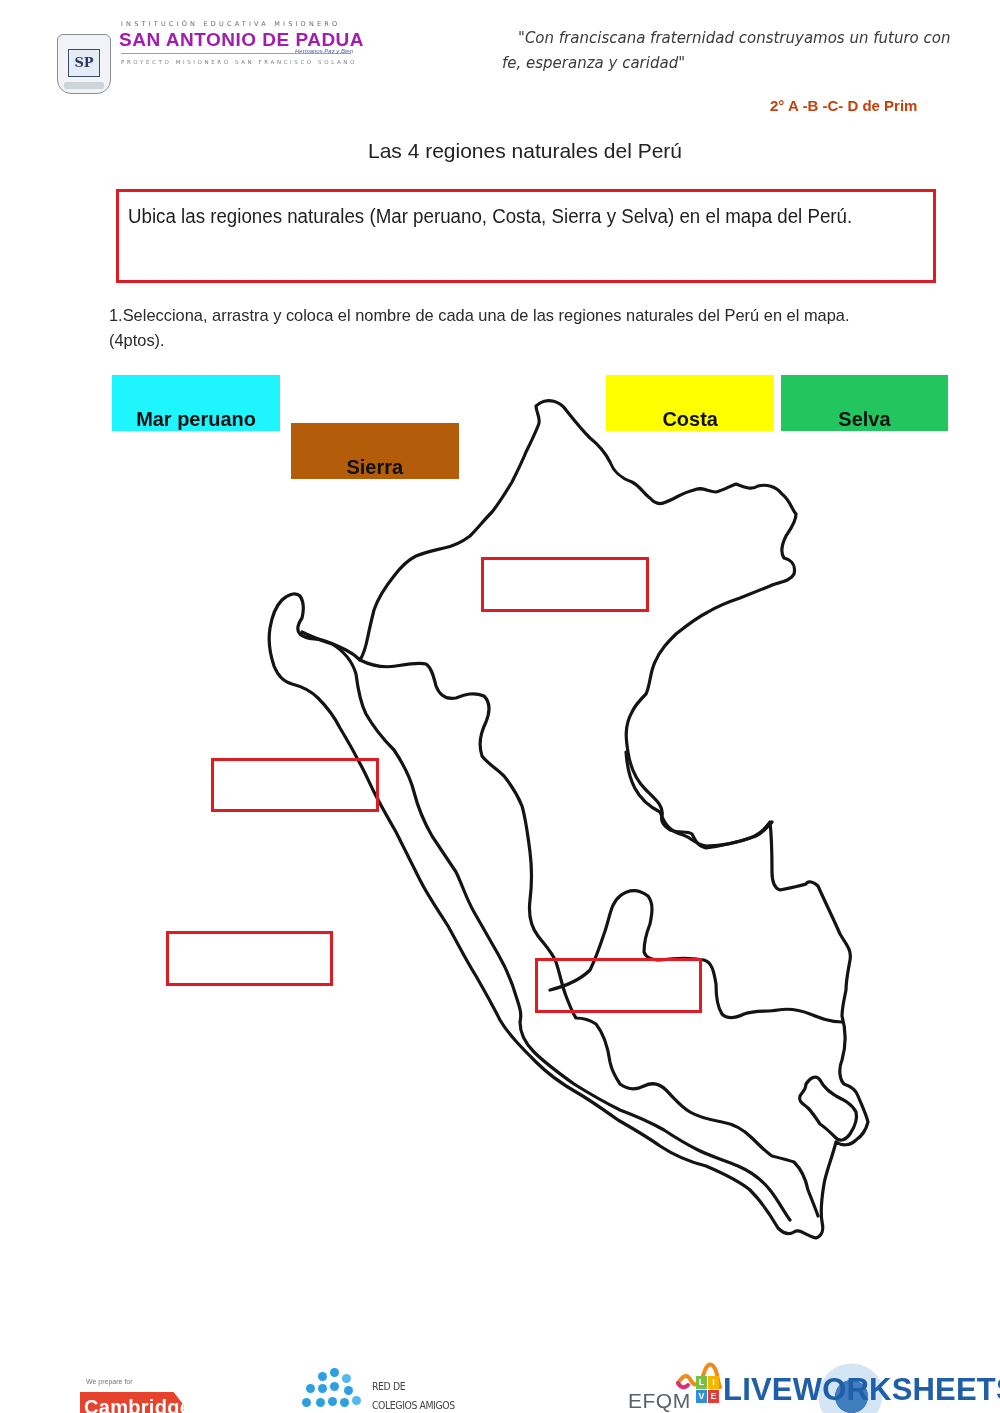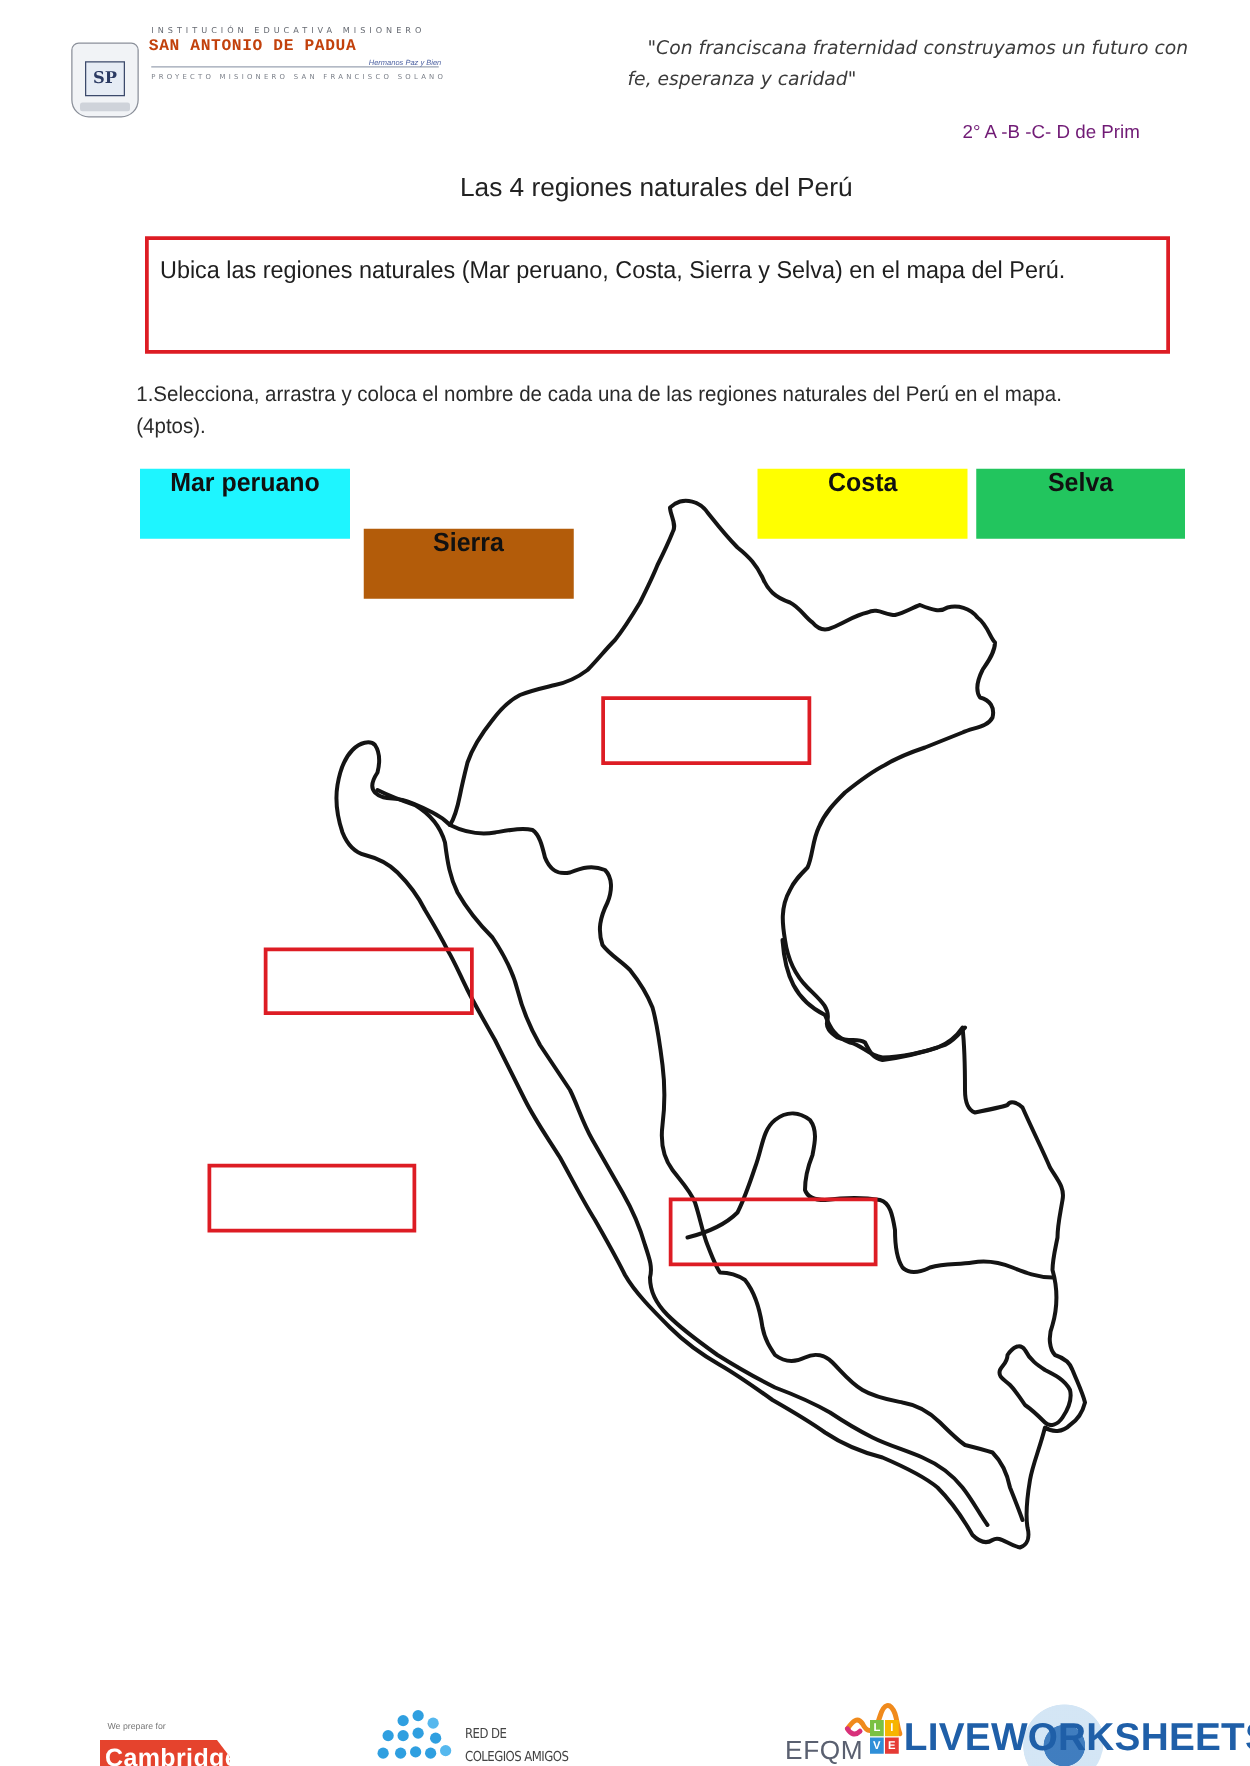--- a/index.html
+++ b/index.html
@@ -5,38 +5,38 @@
     html, body { margin: 0; padding: 0; background: #ffffff; }
     body { width: 1000px; height: 1413px; position: relative; overflow: hidden; font-family: "Liberation Sans", sans-serif; color: #111; }
     .abs { position: absolute; }
 
     
     .logo { left: 55px; top: 8px; width: 300px; height: 62px; }
     .logo .crest { position: absolute; left: 2px; top: 2px; width: 52px; height: 58px; border: 1px solid #8a8f99; border-radius: 6px 6px 14px 14px; background: #f1f3f6; margin-top: 24px; }
     .logo .crest .sp { position: absolute; left: 10px; top: 14px; width: 30px; height: 26px; border: 1.5px solid #3c4a6b; background:#e6ecf5; font-family: "DejaVu Serif", serif; font-size: 13px; font-weight: bold; color: #2b3a63; text-align:center; line-height: 26px; }
     .logo .crest .ribbon { position:absolute; left:6px; bottom:4px; width:40px; height:7px; background:#cfd3da; border-radius:2px; }
     .logo .small1 { position: absolute; left: 66px; top: 12px; font-size: 6.5px; letter-spacing: 3.2px; color: #666a72; white-space: nowrap; font-family: "DejaVu Sans", sans-serif; }
-    .logo .name { position: absolute; left: 64px; top: 21px; font-family: Liberation Mono, monospace; font-weight: bold; font-size: 13px; color: #c2410c; letter-spacing: 0.5px; white-space: nowrap; }
+    .logo .name { position: absolute; left: 64px; top: 21px; font-family: Liberation Sans, sans-serif; font-weight: bold; font-size: 19px; color: #a21caf; letter-spacing: 0.5px; white-space: nowrap; }
     .logo .rule { position: absolute; left: 66px; top: 45px; width: 230px; height: 1px; background: #9aa3b2; }
     .logo .sub { position: absolute; left: 240px; top: 40px; font-size: 6px; color: #4a5fa0; font-style: italic; white-space: nowrap; }
     .logo .small2 { position: absolute; left: 66px; top: 51px; font-size: 5.5px; letter-spacing: 2.6px; color: #7a7f88; white-space: nowrap; font-family: "DejaVu Sans", sans-serif; }
 
     .motto { left: 502px; top: 26px; width: 460px; font-family: "DejaVu Sans", sans-serif; font-style: italic; font-size: 15px; line-height: 25px; color: #3b3b3b; }
     .motto .l1 { display:block; padding-left: 16px; }
-    .grade { left: 770px; top: 97px; font-size: 15px; font-weight: normal; color: #701a75; }
+    .grade { left: 770px; top: 97px; font-size: 15px; font-weight: bold; color: #c2410c; }
 
     .title { left: 0; width: 1050px; top: 139px; text-align: center; font-size: 21px; color: #222; }
 
     .instr-box { left: 116px; top: 189px; width: 820px; height: 94px; border: 3px solid #dd1c24; box-sizing: border-box; }
     .instr-box .txt { position: absolute; left: 9px; top: 11px; right: 12px; font-size: 19.5px; line-height: 27px; color: #1e1e1e; transform: scaleX(0.96); transform-origin: left top; }
 
     .q1 { left: 109px; top: 303px; width: 780px; font-size: 17px; line-height: 25px; color: #2a2a2a; transform: scaleX(0.965); transform-origin: left top; }
 
     
-    .tile { height: 56px; top: 375px; display: flex; align-items: flex-start; justify-content: center; font-weight: bold; font-size: 21px; color: #111; cursor: grab; transform-origin: center; }
+    .tile { height: 56px; top: 375px; display: flex; align-items: flex-end; justify-content: center; font-weight: bold; font-size: 21px; color: #111; cursor: grab; transform-origin: center; }
     .tile span { transform: scaleX(0.95); display: inline-block; }
     .tile.mar { left: 112px; width: 168px; }
     .tile.sierra { left: 291px; width: 168px; margin-top: 48px; }
     .tile.costa { left: 606px; width: 168px; }
     .tile.selva { left: 781px; width: 167px; }
 
     
     .map { left: 0; top: 0; width: 1000px; height: 1413px; pointer-events: none; }
     .map path { fill: none; stroke: #141414; stroke-width: 3.2; stroke-linejoin: round; stroke-linecap: round; }
 

